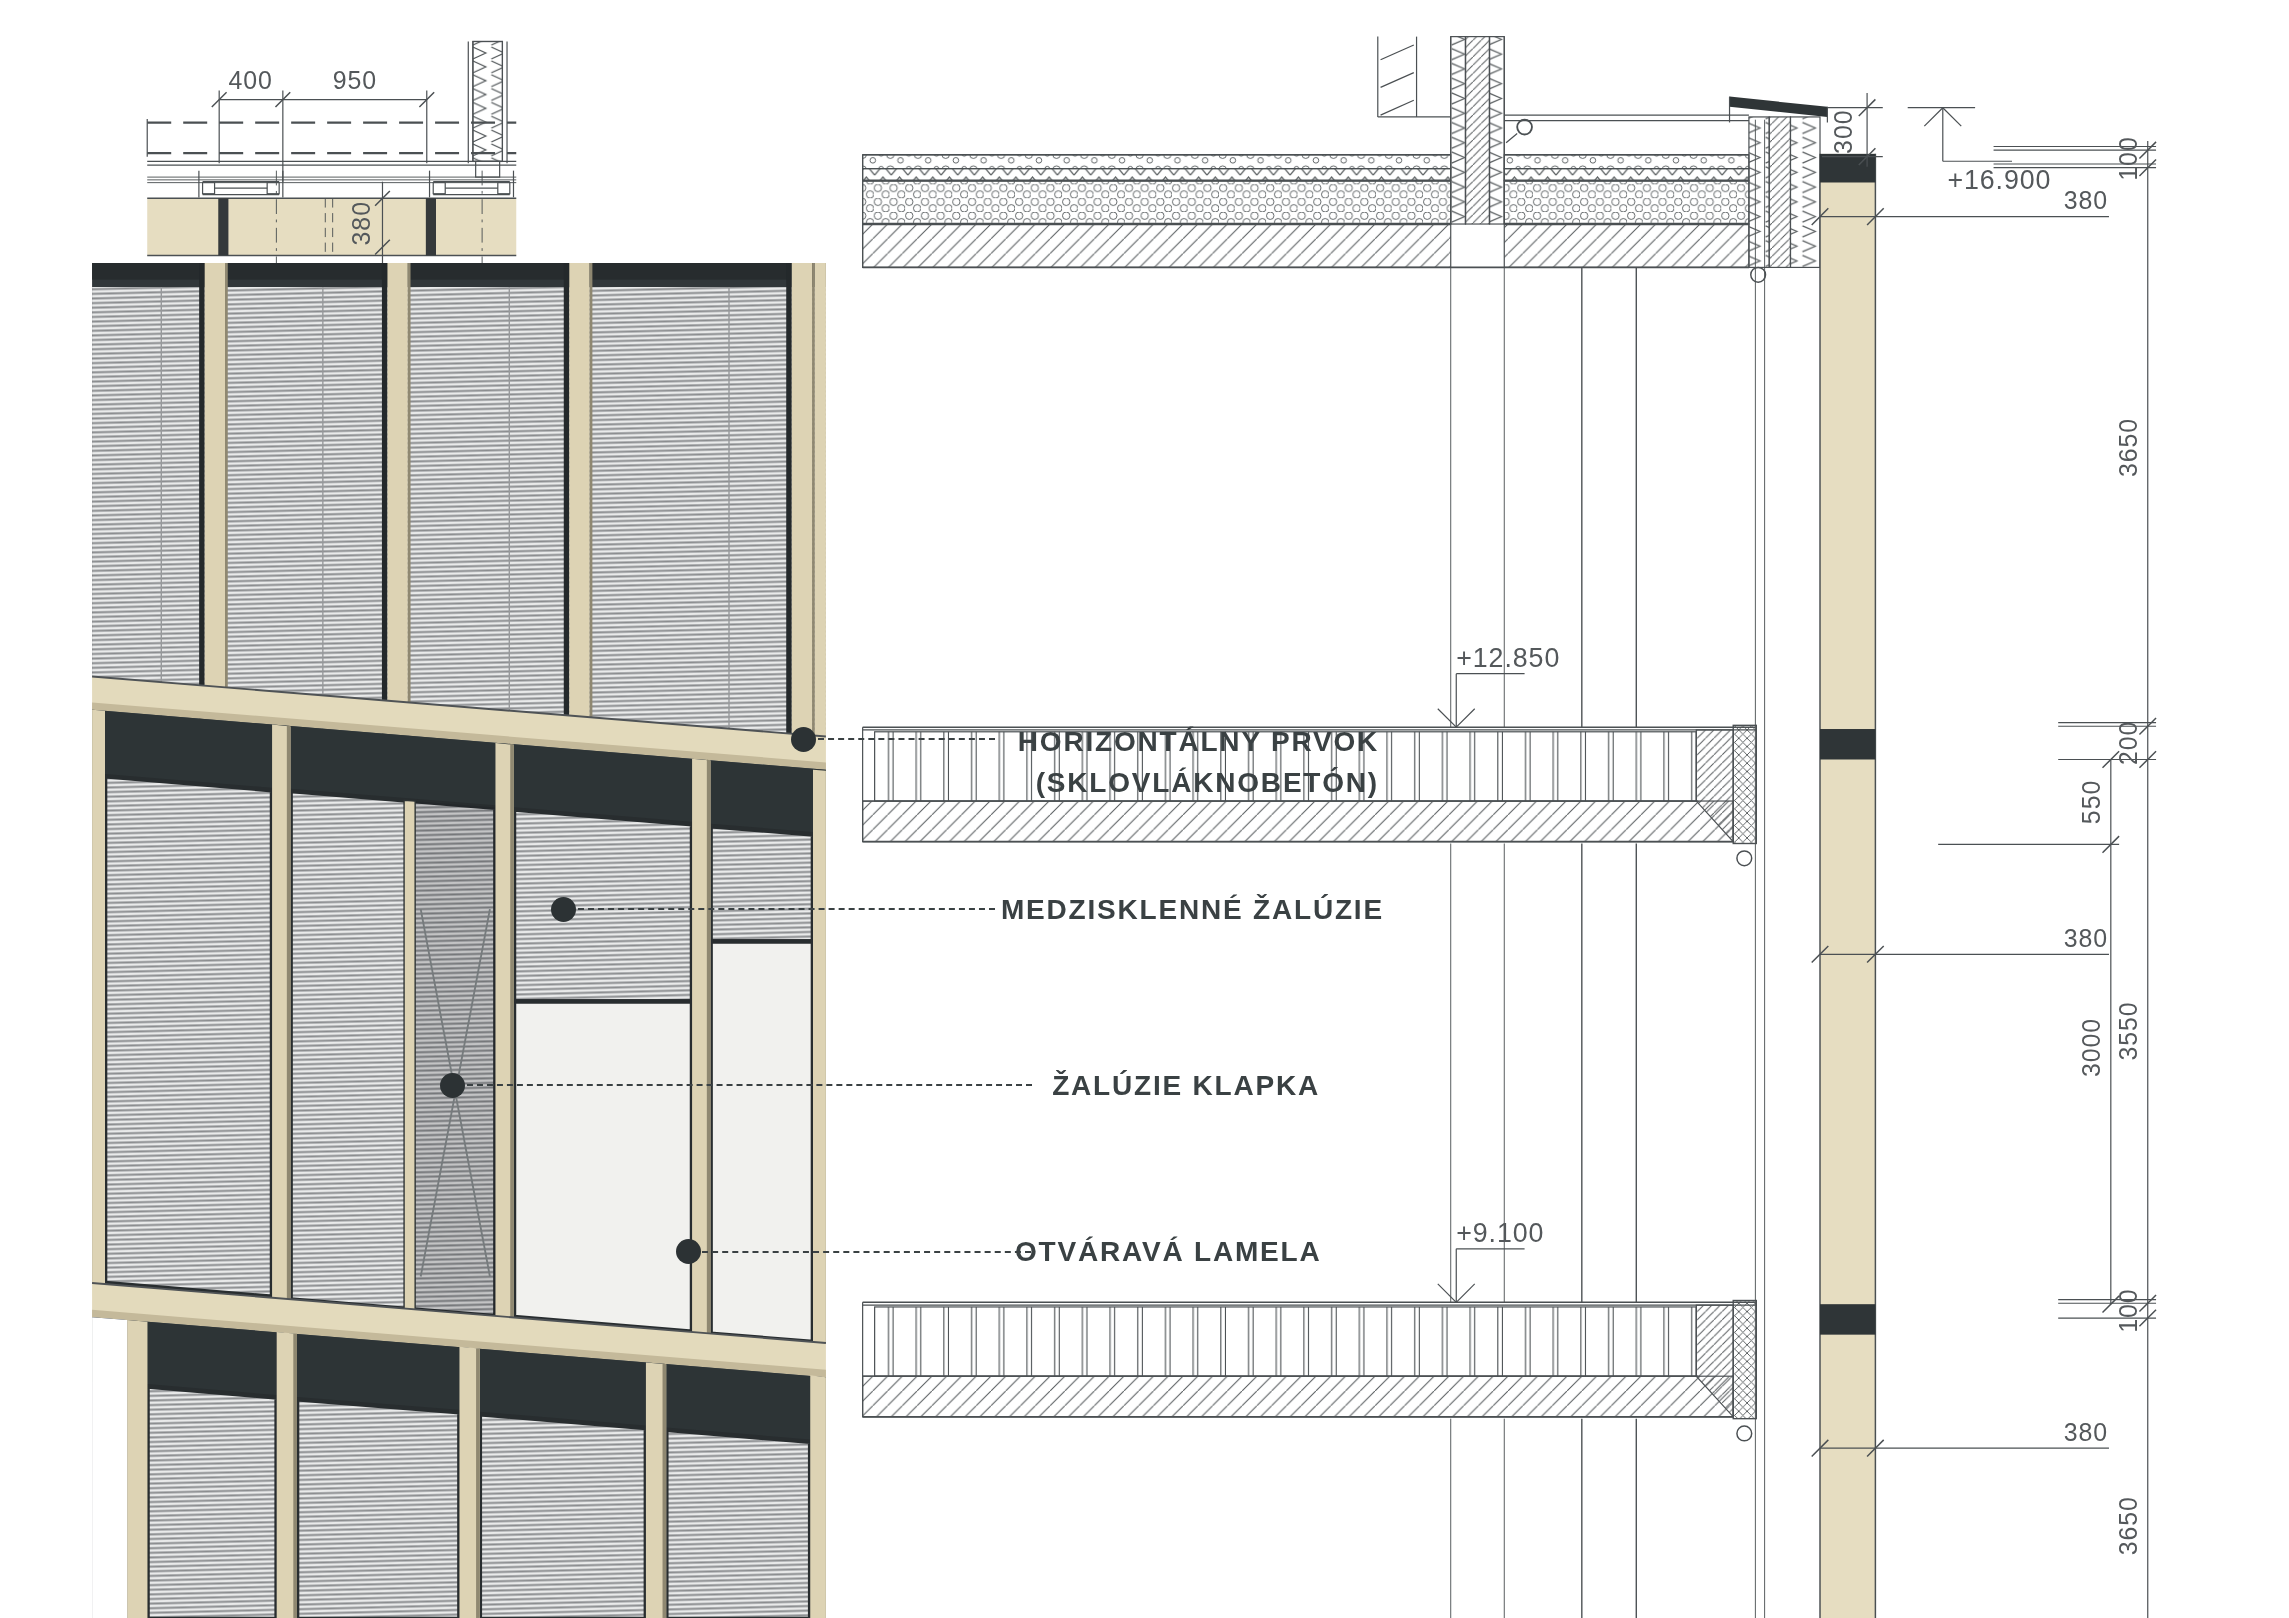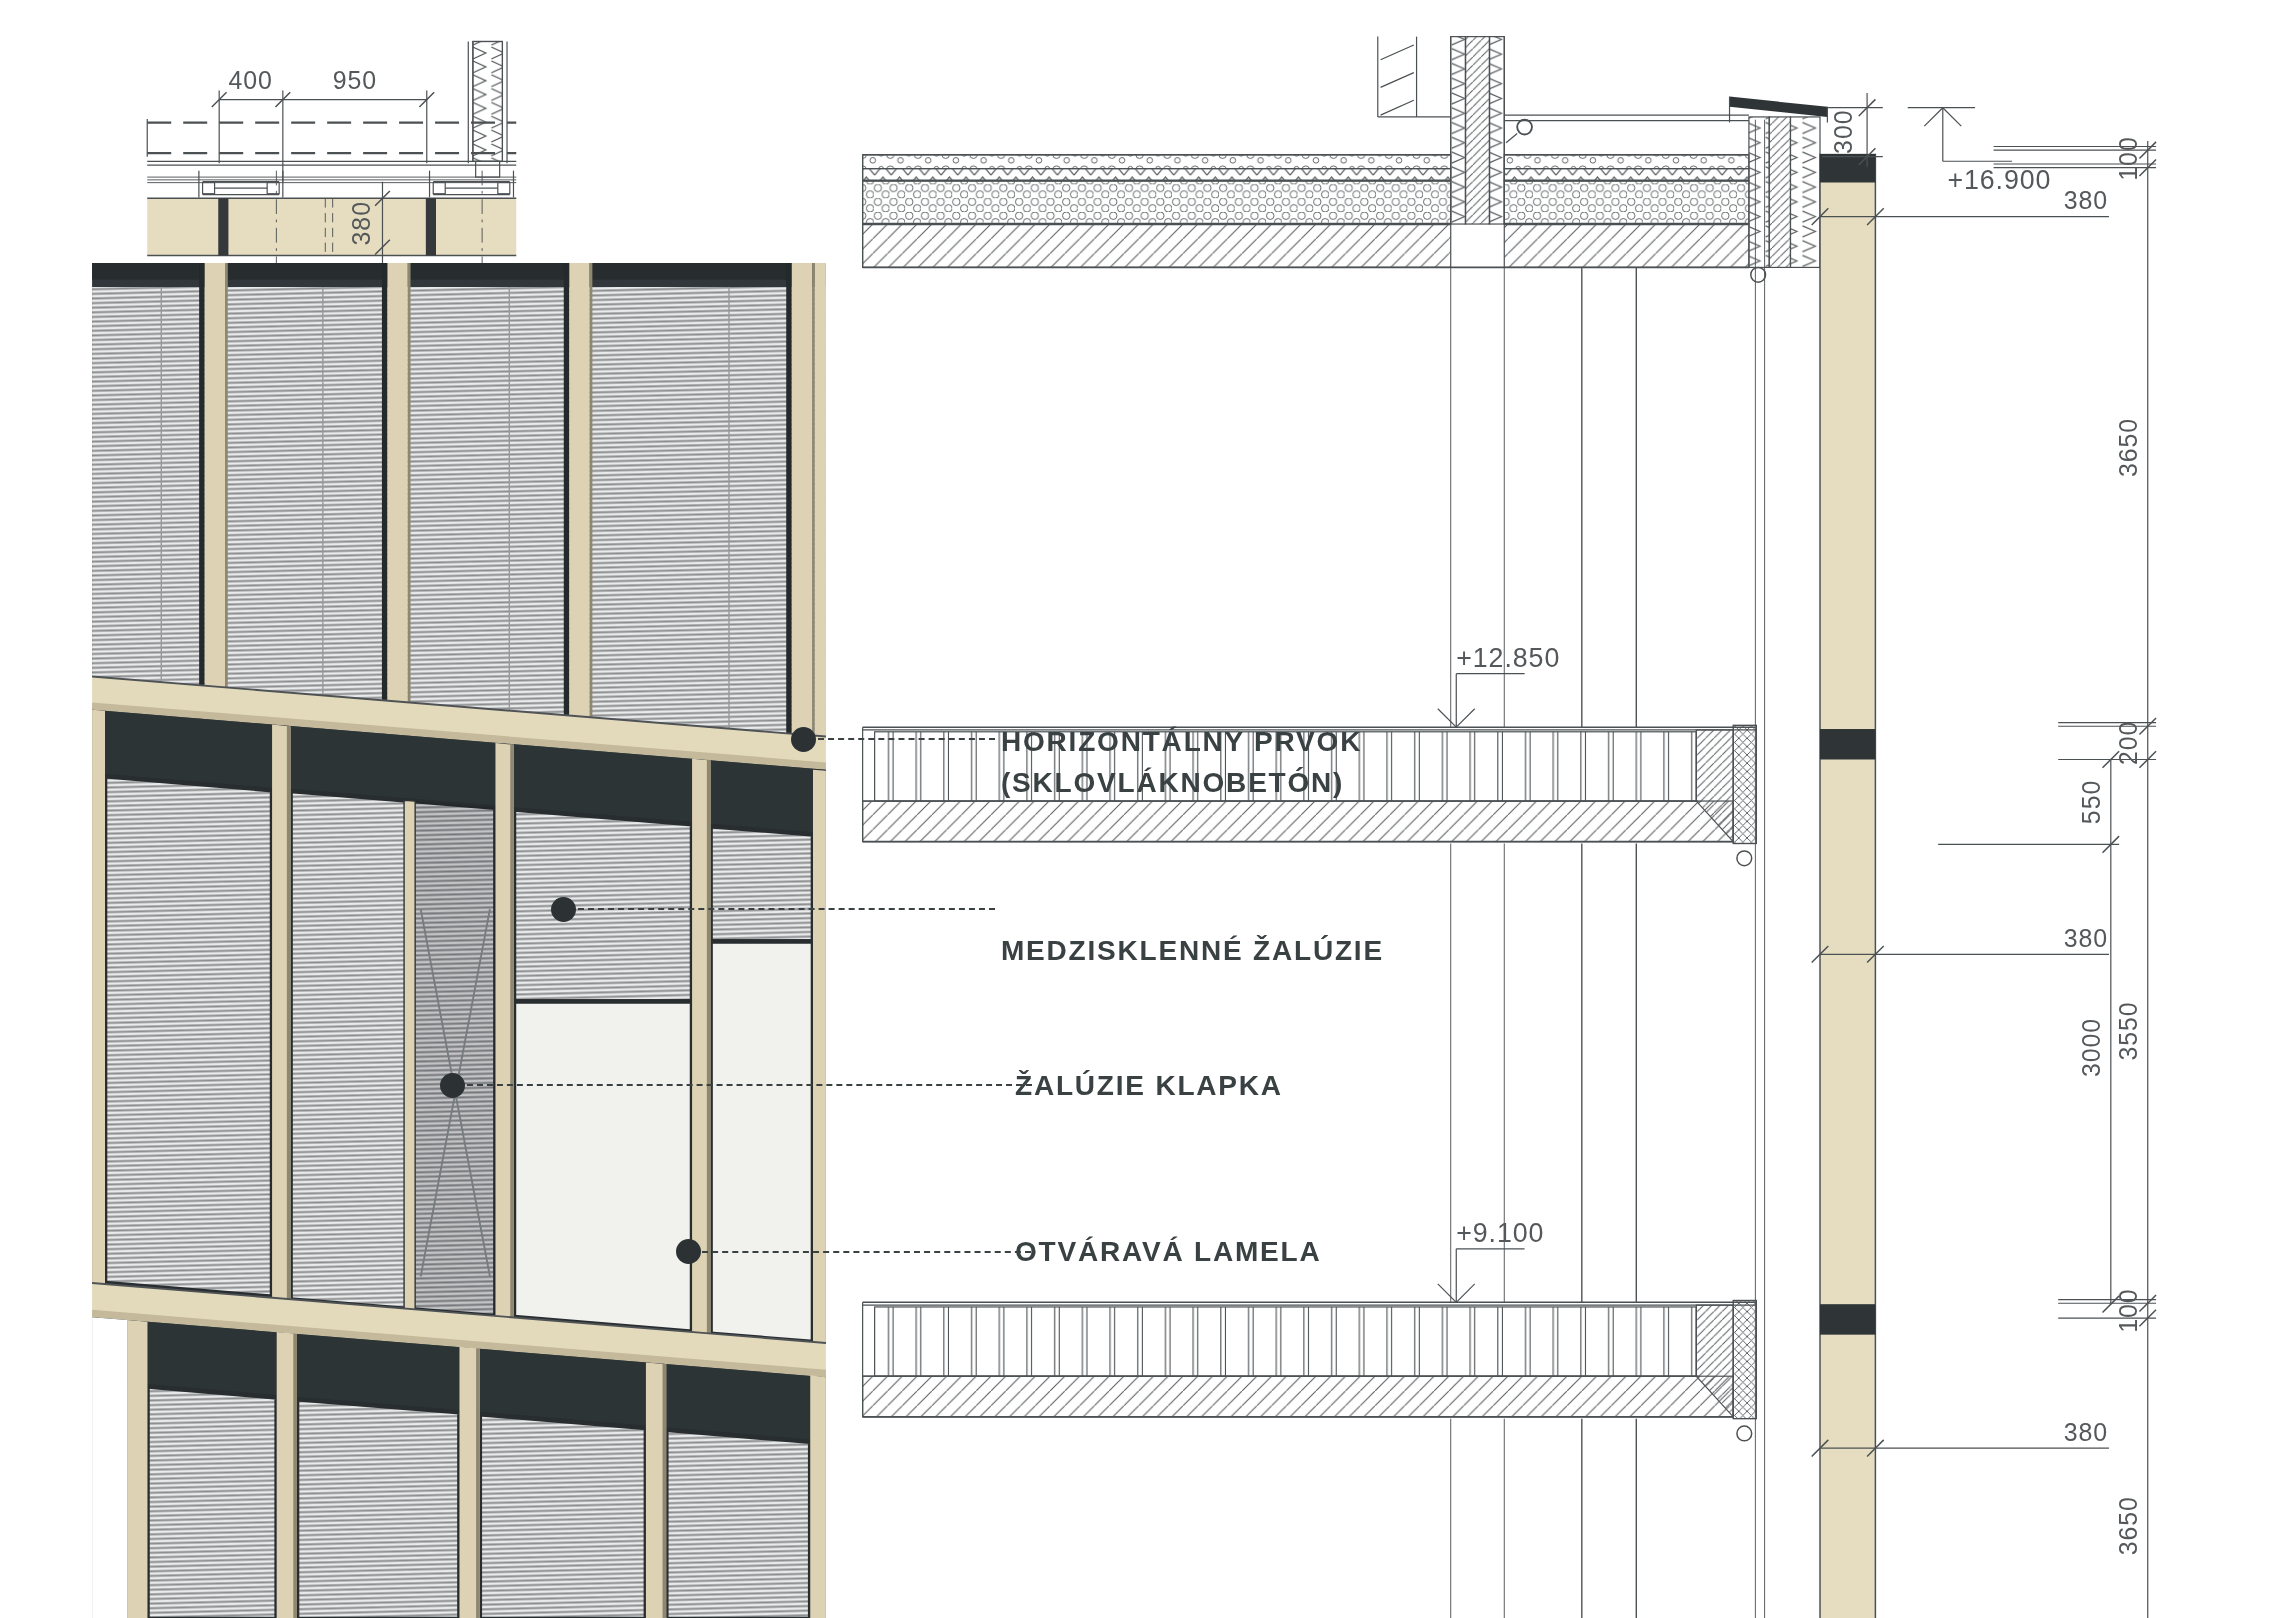--- a/index.html
+++ b/index.html
@@ -1,21 +1,21 @@
 <!DOCTYPE html>
 <html style="font-size:14.8px"><head>
 <meta charset="utf-8">
 <style>
   html,body{margin:0;padding:0;}
   body{width:2290px;height:1619px;position:relative;background:#ffffff;
        font-family:"Liberation Sans",sans-serif;overflow:hidden;}
   svg{position:absolute;}
   svg text{font-family:"Liberation Sans",sans-serif;fill:#54585b;font-size:27px;letter-spacing:1px;}
   svg text.lvl{font-size:29px;}
-  .callout-label{position:absolute;text-align:left;font-size:28px;font-weight:600;
+  .callout-label{position:absolute;text-align:right;font-size:28px;font-weight:600;
        letter-spacing:1.8px;color:#3a4143;line-height:41px;white-space:nowrap;}
   .leader{position:absolute;border-top:2.8px dashed #3a4143;height:0;}
   .dot{position:absolute;width:25px;height:25px;border-radius:50%;background:#2c3234;}
 </style>
 </head>
 <body>
 
 <svg style="left:138px;top:32px;" width="572" height="388" viewBox="0 0 620 420">
   <defs>
     <pattern id="p-chev" width="20" height="15" patternUnits="userSpaceOnUse">
@@ -425,21 +425,21 @@
 
 <div class="leader" style="left:818px;top:738px;width:177px;"></div>
 <div class="leader" style="left:578px;top:908px;width:417px;"></div>
 <div class="leader" style="left:467px;top:1084px;width:565px;"></div>
 <div class="leader" style="left:702px;top:1251px;width:329px;"></div>
 
 <div class="callout-label" style="left:1001px;top:721px;width:378px;">
   <div>HORIZONTÁLNY PRVOK</div>
   <div>(SKLOVLÁKNOBETÓN)</div>
 </div>
-<div class="callout-label" style="left:1001px;top:889px;width:341px;margin-top:41px;">
+<div class="callout-label" style="left:1001px;top:889px;width:341px;">
   <div>MEDZISKLENNÉ ŽALÚZIE</div>
 </div>
 <div class="callout-label" style="left:1015px;top:1065px;width:305px;">
   <div>ŽALÚZIE KLAPKA</div>
 </div>
 <div class="callout-label" style="left:1015px;top:1231px;width:305px;">
   <div>OTVÁRAVÁ LAMELA</div>
 </div>
 
 

